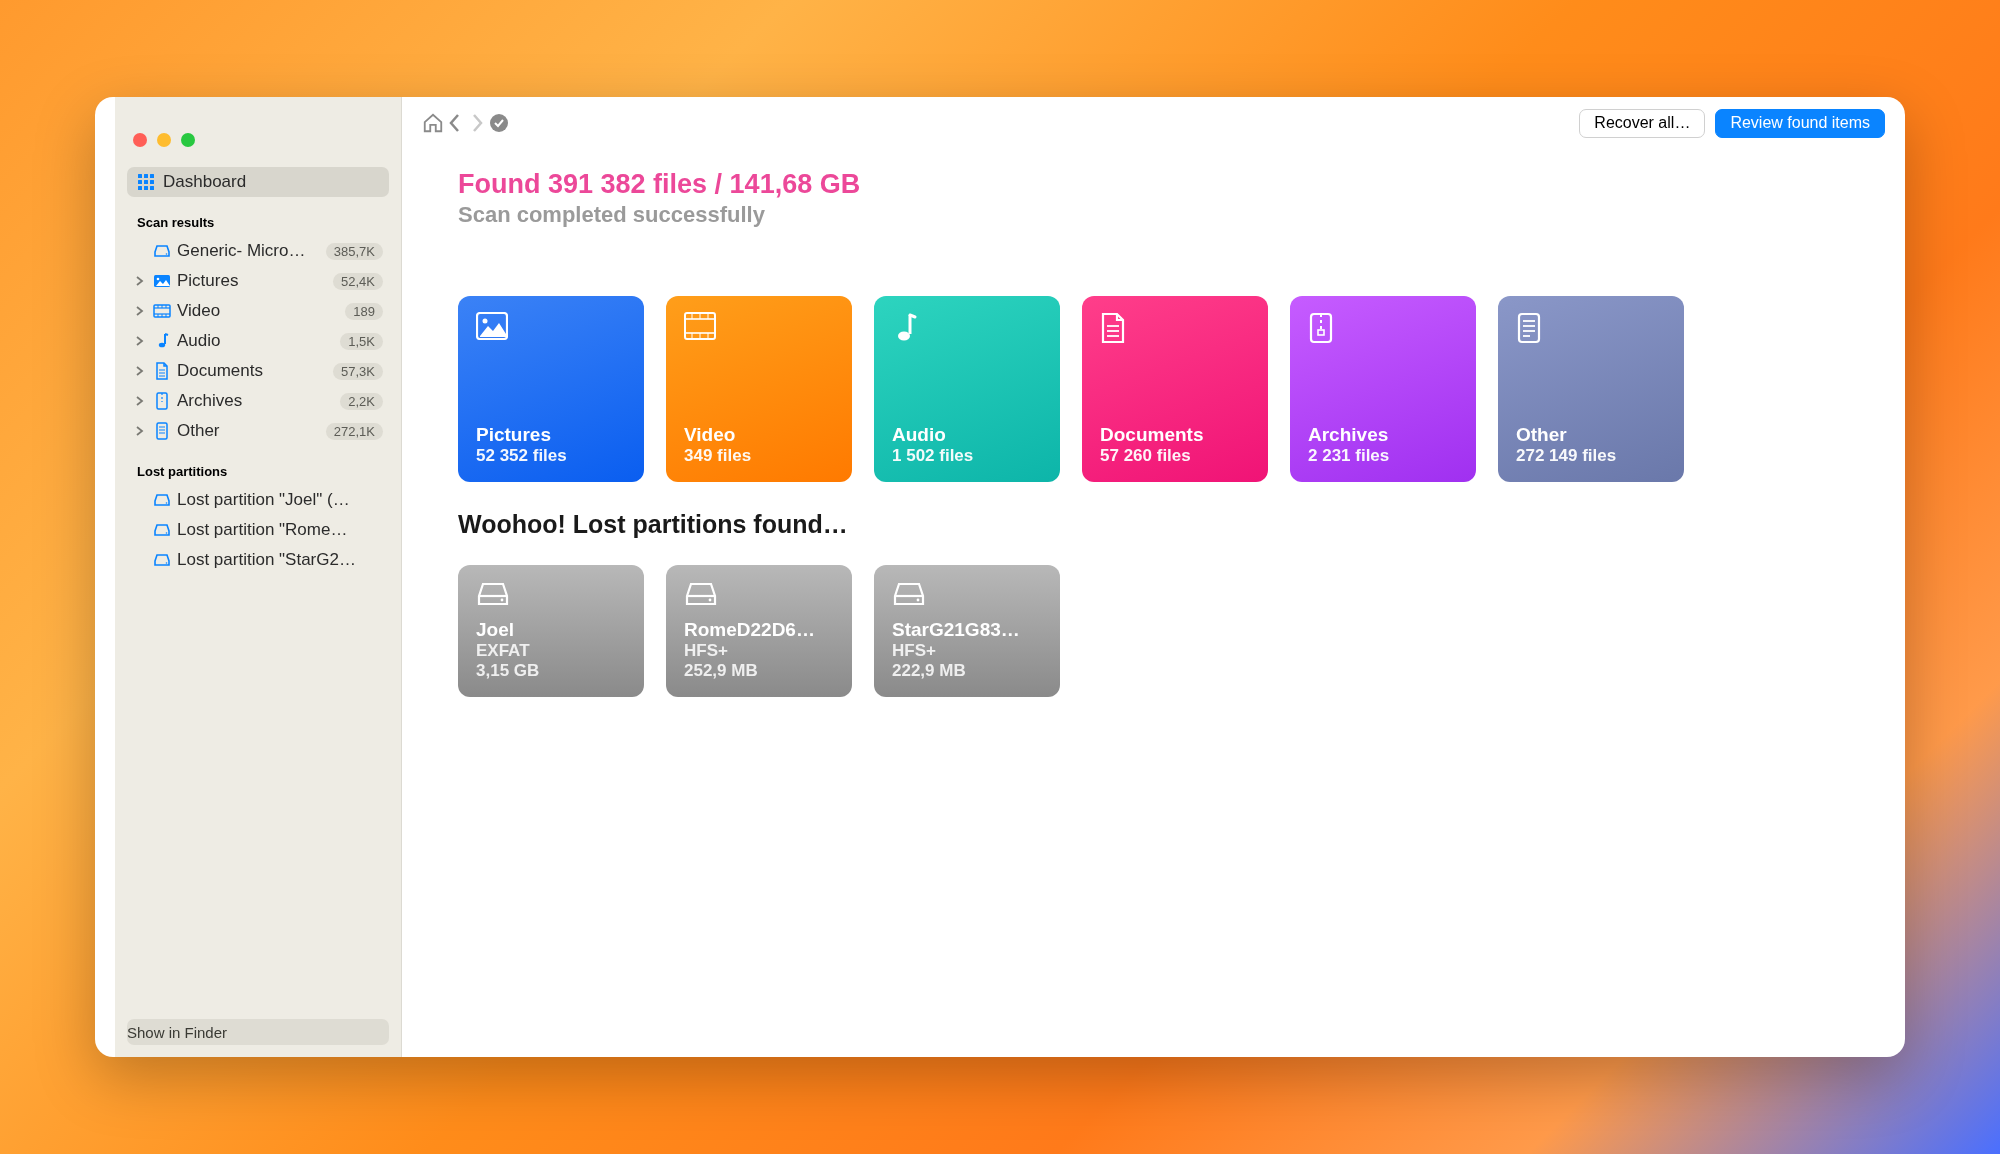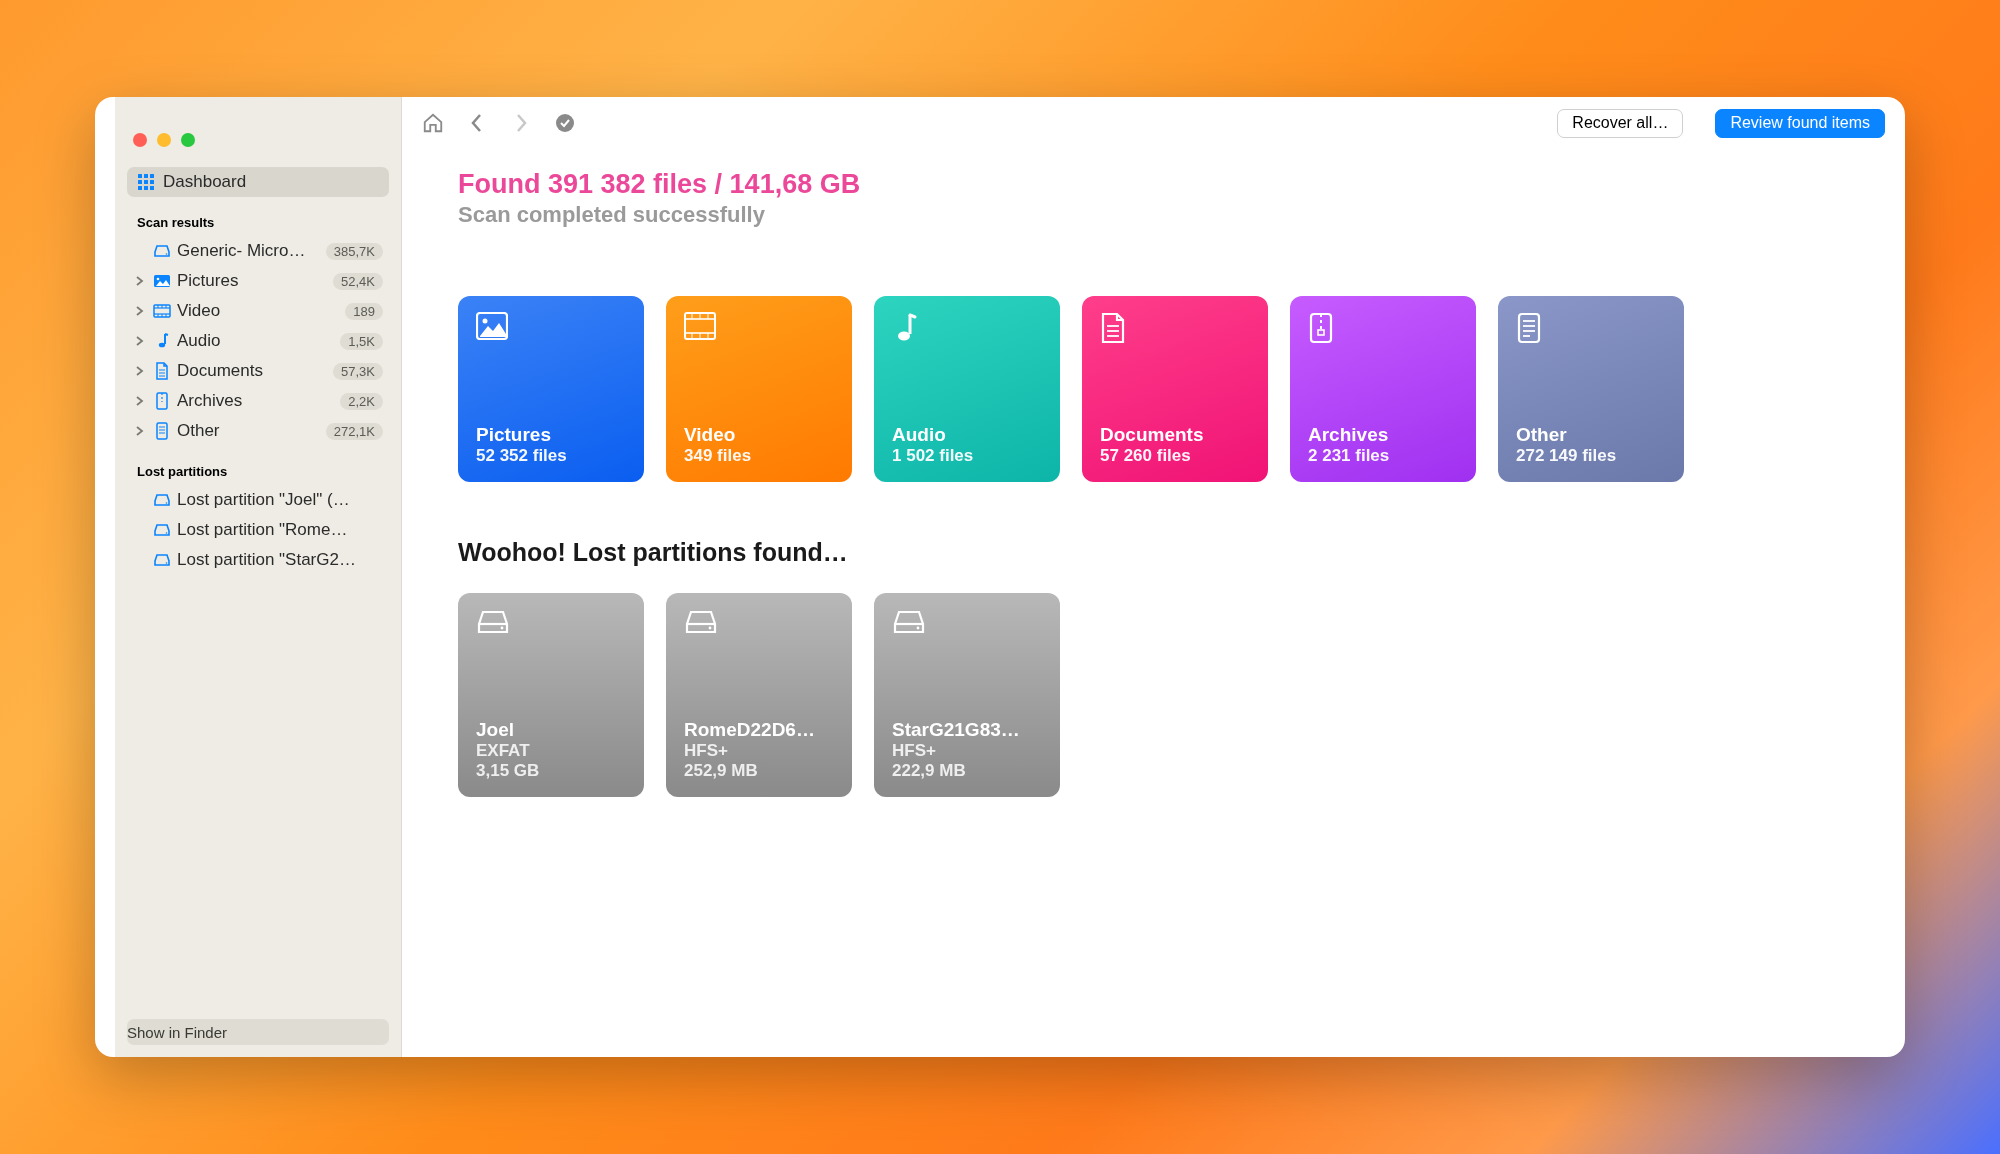--- a/index.html
+++ b/index.html
@@ -102,21 +102,20 @@
   color: #3a3a34;
   cursor: pointer;
 }
 
 .main { flex: 1; display: flex; flex-direction: column; }
 .toolbar {
   height: 52px;
   display: flex;
   align-items: center;
   padding: 0 20px;
-  gap: 22px;
 }
 .toolbar .nav-icon {
   color: #8a8a8a;
   width: 22px; height: 22px;
   display: flex; align-items: center; justify-content: center;
   cursor: pointer;
 }
 .toolbar .nav-icon.disabled { color: #c8c8c8; cursor: default; }
 .toolbar .spacer { flex: 1; }
 .btn {
@@ -149,26 +148,26 @@
   color: #fff;
   display: flex;
   flex-direction: column;
   cursor: pointer;
   background: #888;
 }
 .tile .tile-icon { width: 32px; height: 32px; margin-bottom: auto; }
 .tile .tile-label { font-size: 19px; font-weight: 700; margin-top: auto; }
 .tile .tile-count { font-size: 17px; font-weight: 600; opacity: 0.95; }
 
-.section-title { font-size: 25px; font-weight: 700; margin-top: 56px; color: #1a1a1a; }
+.section-title { font-size: 25px; font-weight: 700; margin-top: 28px; color: #1a1a1a; }
 
 .part-row { display: flex; gap: 22px; margin-top: 26px; }
 .part-tile {
   width: 186px;
-  height: 204px;
+  height: 132px;
   border-radius: 12px;
   padding: 16px 18px;
   color: #fff;
   display: flex;
   flex-direction: column;
   cursor: pointer;
   background: linear-gradient(180deg, #b8b8b8 0%, #8a8a8a 100%);
 }
 .part-tile .tile-icon { width: 32px; height: 32px; margin-bottom: auto; }
 .part-tile .pt-name { font-size: 19px; font-weight: 700; white-space: nowrap; overflow: hidden; text-overflow: ellipsis; }

